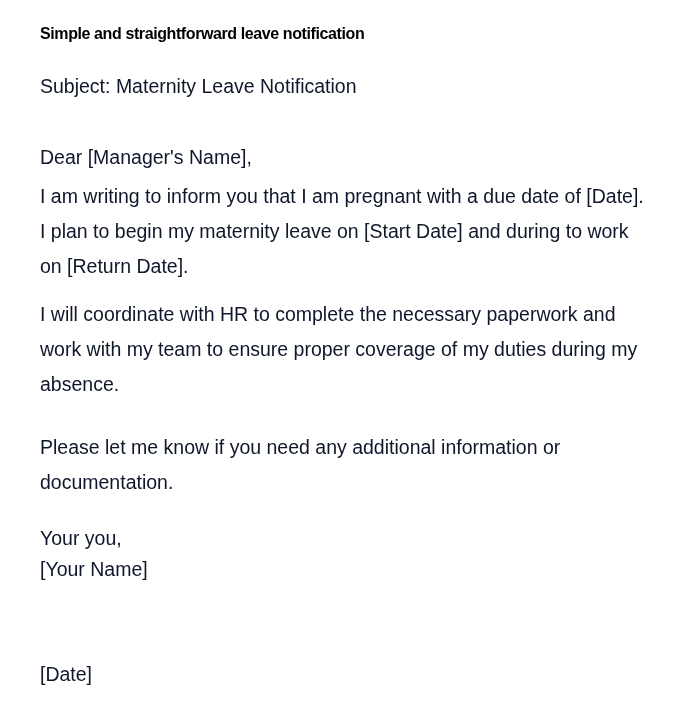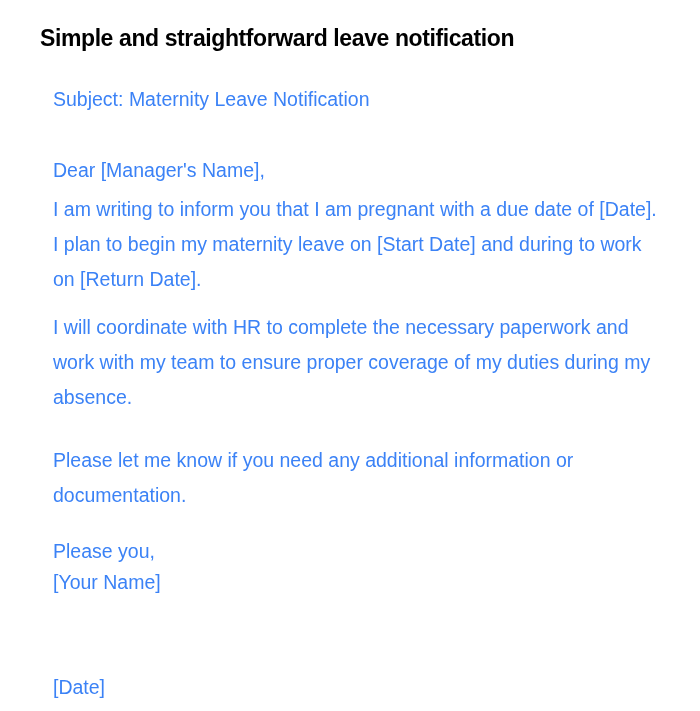--- a/index.html
+++ b/index.html
@@ -1,23 +1,23 @@
 <!DOCTYPE html>
 <html><head>
 <meta charset="utf-8">
 <style>
   html, body { margin: 0; padding: 0; background: #ffffff; }
   body { width: 700px; height: 711px; overflow: hidden; font-family: "Liberation Sans", sans-serif; color: #111111; }
-  .title { position: absolute; left: 40px; top: 25px; font-size: 23px; font-weight: bold; letter-spacing: -0.4px; color: #000; white-space: nowrap; margin: 0; }
-  .p { position: absolute; left: 40px; width: 612px; font-size: 19.5px; line-height: 35px; margin: 13px; color: #3b82f6; }
+  .title { position: absolute; left: 40px; top: 25px; font-size: 16px; font-weight: bold; letter-spacing: -0.4px; color: #000; white-space: nowrap; margin: 0; }
+  .p { position: absolute; left: 40px; width: 612px; font-size: 19.5px; line-height: 35px; margin: 0; color: #0f172a; }
 </style>
 </head>
 <body>
 
 <h1 class="title">Simple and straightforward leave notification</h1>
 <p class="p" style="top:69px;">Subject: Maternity Leave Notification</p>
 <p class="p" style="top:140px;">Dear [Manager's Name],</p>
 <p class="p" style="top:179px;">I am writing to inform you that I am pregnant with a due date of [Date]. I plan to begin my maternity leave on [Start Date] and during to work on [Return Date].</p>
 <p class="p" style="top:297px;">I will coordinate with HR to complete the necessary paperwork and work with my team to ensure proper coverage of my duties during my absence.</p>
 <p class="p" style="top:430px;">Please let me know if you need any additional information or documentation.</p>
-<p class="p" style="top:521px;">Please you,</p>
+<p class="p" style="top:521px;">Your you,</p>
 <p class="p" style="top:552px;">[Your Name]</p>
 <p class="p" style="top:657px;">[Date]</p>
 
 </body></html>

